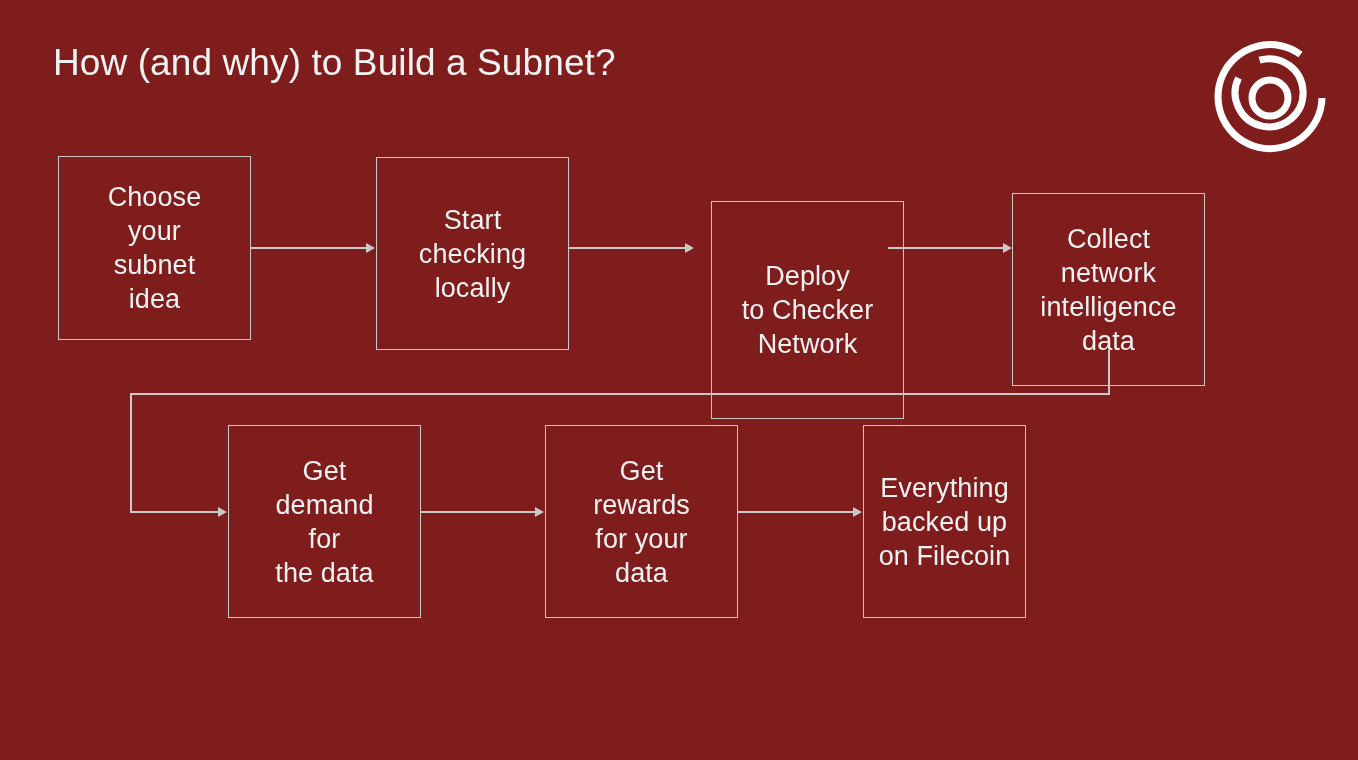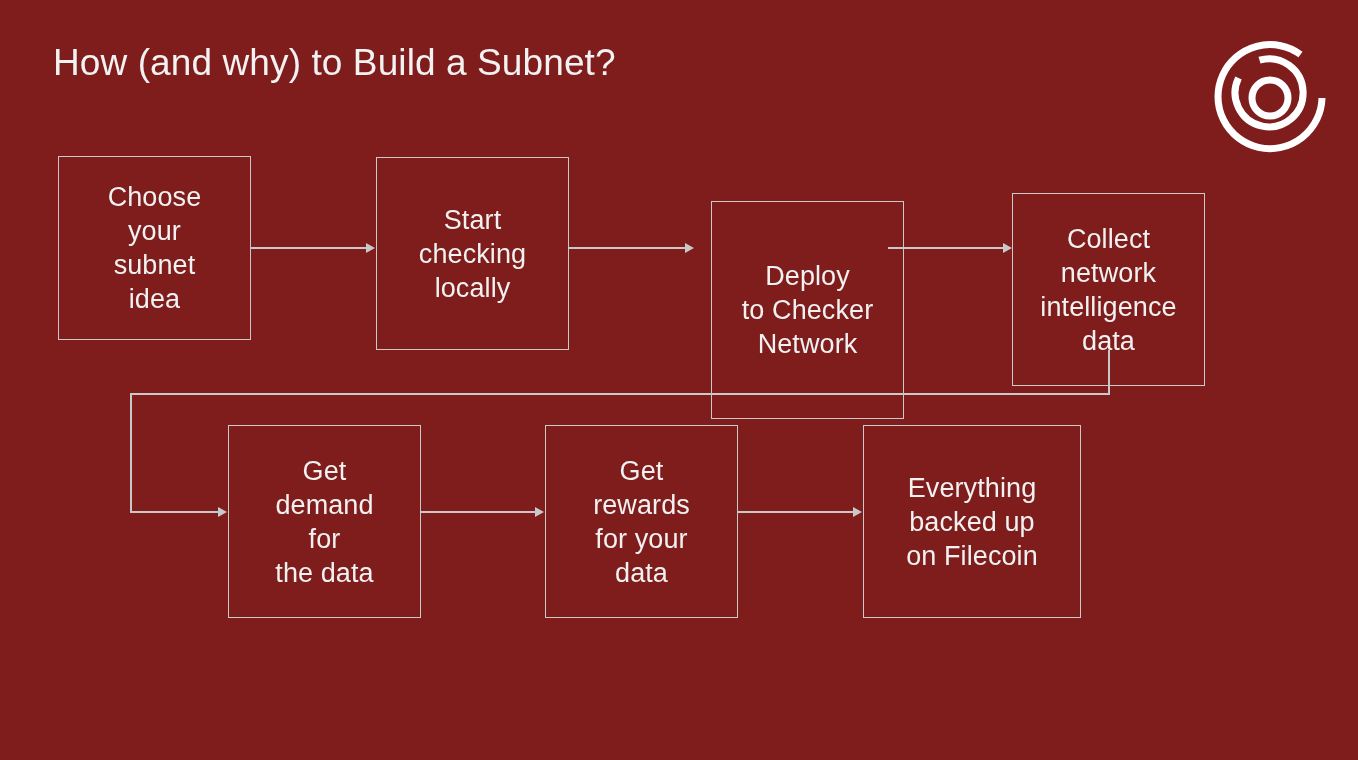--- a/index.html
+++ b/index.html
@@ -132,21 +132,21 @@
 the data</span>
   </div>
 
   <div class="flow-box" style="left:545px; top:425px; width:193px; height:193px;">
     <span class="box-label">Get
 rewards
 for your
 data</span>
   </div>
 
-  <div class="flow-box" style="left:863px; top:425px; width:218px; height:193px;">
+  <div class="flow-box" style="left:863px; top:425px; width:163px; height:193px;">
     <span class="box-label">Everything
 backed up
 on Filecoin</span>
   </div>
 
   <div class="conn-line conn-h" style="left:251px; top:247px; width:116px;"></div>
   <div class="arrow-head" style="left:366px; top:242.5px;"></div>
 
   <div class="conn-line conn-h" style="left:569px; top:247px; width:117px;"></div>
   <div class="arrow-head" style="left:685px; top:242.5px;"></div>

